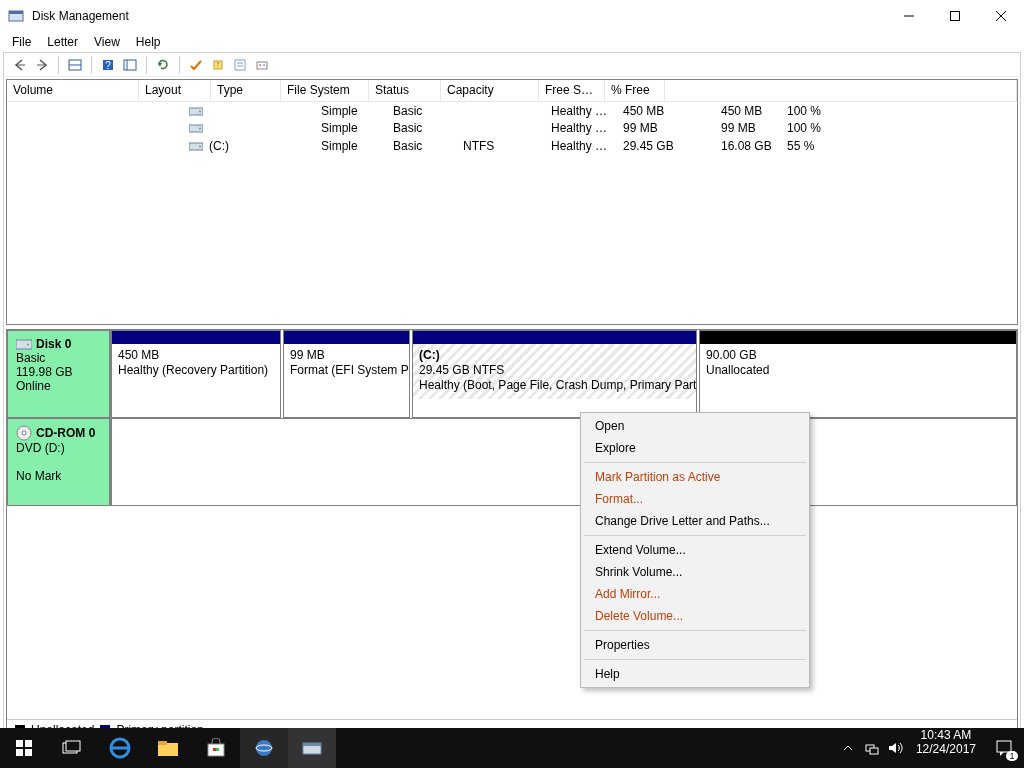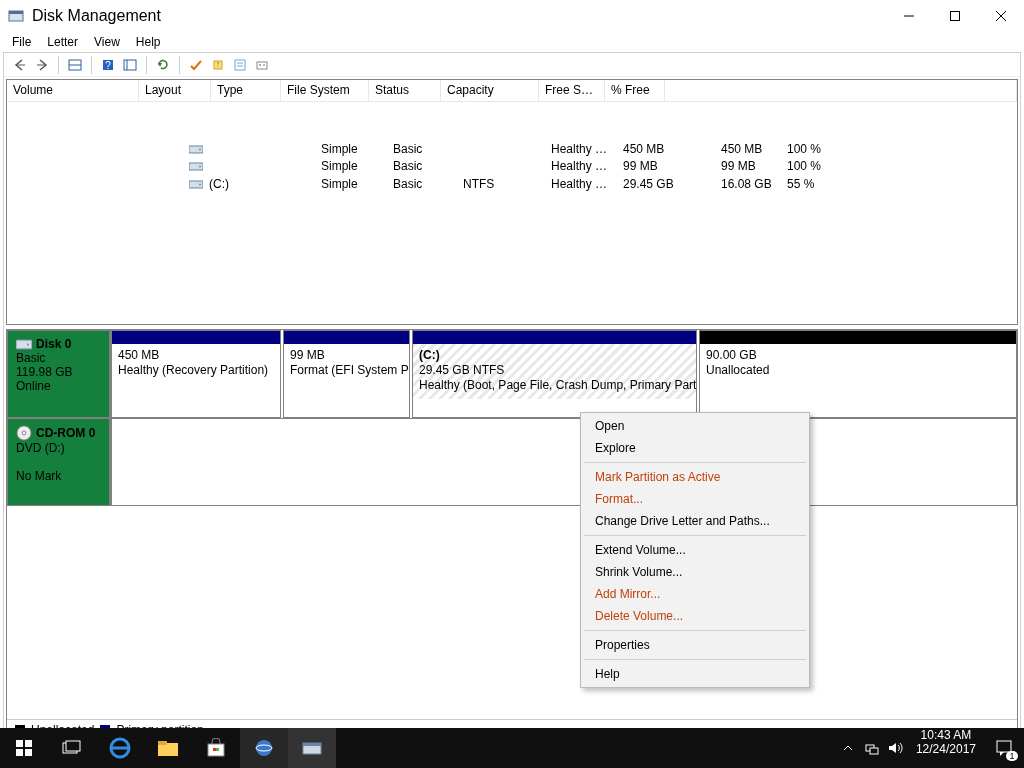--- a/index.html
+++ b/index.html
@@ -2,56 +2,56 @@
 <html><head>
 <meta charset="utf-8">
 <style>
   * { margin:0; padding:0; box-sizing:border-box; }
   html,body { width:1024px; height:768px; font-family:"Segoe UI",Tahoma,sans-serif; font-size:12px; background:#fff; overflow:hidden; }
   body { display:flex; flex-direction:column; }
 
   
   .titlebar { height:32px; display:flex; align-items:center; padding:0 0 0 8px; background:#fff; border-bottom:1px solid #fff; }
   .titlebar .app-icon { width:16px; height:16px; margin-right:8px; display:flex; align-items:center; justify-content:center; }
-  .titlebar .title { flex:1; font-size:16px; }
+  .titlebar .title { flex:1; font-size:12px; }
   .titlebar .winbtns { display:flex; }
   .winbtn { width:46px; height:32px; display:flex; align-items:center; justify-content:center; color:#000; }
 
   
   .menubar { height:20px; display:flex; align-items:center; padding:0 4px; }
   .menubar .menuitem { padding:2px 8px; }
 
   
   .frame { margin:0 3px 3px 3px; border:1px solid #d0d0d0; background:#fff; flex:1; display:flex; flex-direction:column; overflow:hidden; }
 
   
   .toolbar { height:24px; display:flex; align-items:center; padding:2px 6px; gap:2px; border-bottom:1px solid #f0f0f0; }
   .toolsep { width:1px; height:18px; background:#ccc; margin:0 4px; }
   .toolbtn { width:20px; height:20px; border:1px solid transparent; display:flex; align-items:center; justify-content:center; }
 
   
-  .volpane { flex:0 0 246px; border:1px solid #828282; margin:2px; display:flex; flex-direction:column; overflow:hidden;gap:38px; }
+  .volpane { flex:0 0 246px; border:1px solid #828282; margin:2px; display:flex; flex-direction:column; overflow:hidden; }
   .volhead { height:22px; display:flex; background:#fff; border-bottom:1px solid #e6e6e6; }
   .colh    { border-right:1px solid #e6e6e6; padding:3px 6px; background:#fff; font-weight:400; overflow:hidden; white-space:nowrap; text-overflow:ellipsis; }
   .volrows { flex:1; overflow:auto; }
   .volrow  { height:17.5px; display:flex; align-items:center;justify-content:center; }
   .cell    { padding:0 6px; overflow:hidden; white-space:nowrap; text-overflow:ellipsis; }
   .vol-icon { width:14px; height:10px; margin-right:6px; }
 
   .w-vol{width:132px} .w-lay{width:72px} .w-type{width:70px} .w-fs{width:88px}
   .w-stat{width:72px} .w-cap{width:98px} .w-free{width:66px} .w-pct{width:60px}
   .w-filler{flex:1}
 
   
   .gpane { flex:1; border:1px solid #828282; margin:2px; display:flex; flex-direction:column; overflow:hidden; }
   .gbody { flex:1; display:flex; flex-direction:column; }
 
   .diskrow { display:flex; }
   .diskrow + .diskrow { margin-top:0; }
-  .diskinfo { width:104px; border:1px solid #808080; border-right:2px solid #808080; padding:6px 8px; background:#15803d; }
+  .diskinfo { width:104px; border:1px solid #808080; border-right:2px solid #808080; padding:6px 8px; background:#86efac; }
   .diskinfo .dname { font-weight:600; }
   .diskpanel { flex:1; display:flex; gap:2px; }
 
   .part { border:1px solid #808080; display:flex; flex-direction:column; overflow:hidden; background:#fff; padding-top:0; }
   .part .bar { height:13px; }
   .part .txt { padding:4px 6px 6px 6px; line-height:15px; white-space:nowrap; overflow:hidden; }
   .bar-primary { background:#000080; }
   .bar-unalloc { background:#000; }
 
   .selected-part .txt { background:repeating-linear-gradient(135deg,#e8e8e8 0,#e8e8e8 3px,#fff 3px,#fff 7px); }

